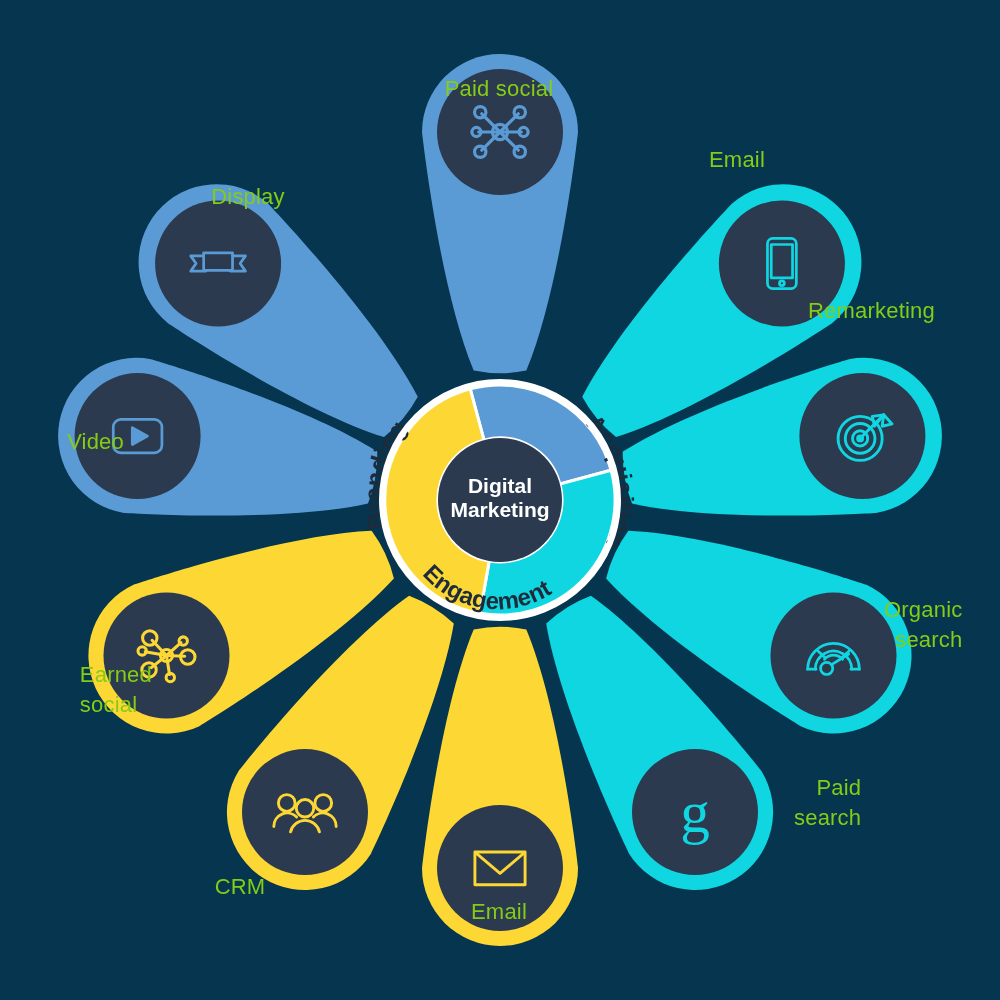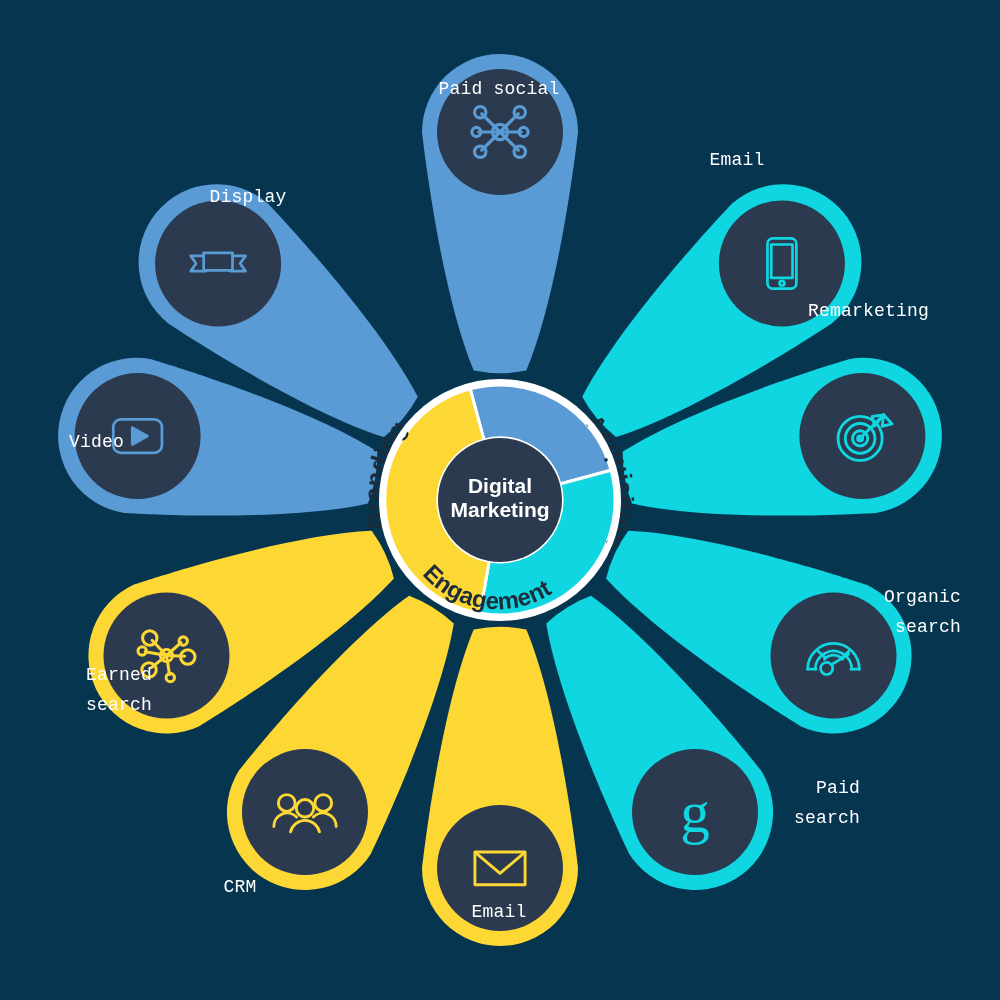--- a/index.html
+++ b/index.html
@@ -21,24 +21,24 @@
   }
   #diagram {
     position: absolute;
     left: 0;
     top: 0;
     width: 1000px;
     height: 1000px;
   }
   .label {
     position: absolute;
-    color: #ffffff;
-    font-size: 18px;
+    color: #84cc16;
+    font-size: 22px;
     line-height: 30px;
-    font-family: Liberation Mono, monospace;
+    font-family: Liberation Sans, sans-serif;
     white-space: pre-line;
     letter-spacing: 0.2px;
   }
   .lbl-center { text-align: center; transform: translateX(-50%); }
   .lbl-left   { text-align: left;  transform: translateX(-100%); }
   .lbl-right  { text-align: right; }
 </style>
 </head>
 <body>
 
@@ -231,22 +231,22 @@
         </g>
       </g>
   </svg>
 
   <div id="label-layer">
       <div class="label lbl-center" style="left: 499px; top: 74px;">Paid social</div>
       <div class="label lbl-center" style="left: 248px; top: 182px;">Display</div>
       <div class="label lbl-left" style="left: 124px; top: 427px;">Video</div>
       <div class="label lbl-center" style="left: 737px; top: 145px;">Email</div>
       <div class="label lbl-right" style="left: 808px; top: 296px;">Remarketing</div>
-      <div class="label lbl-right" style="left: 884px; top: 582px;">Organic
+      <div class="label lbl-right" style="left: 884px; top: 595px;">Organic
 search</div>
       <div class="label lbl-right" style="left: 769px; top: 773px; margin-left: 25px;">Paid
 search</div>
       <div class="label lbl-center" style="left: 499px; top: 897px;">Email</div>
       <div class="label lbl-center" style="left: 240px; top: 872px;">CRM</div>
       <div class="label lbl-left" style="left: 152px; top: 660px;">Earned
-search</div>
+social</div>
     </div>
 </div>
 
 </body></html>

